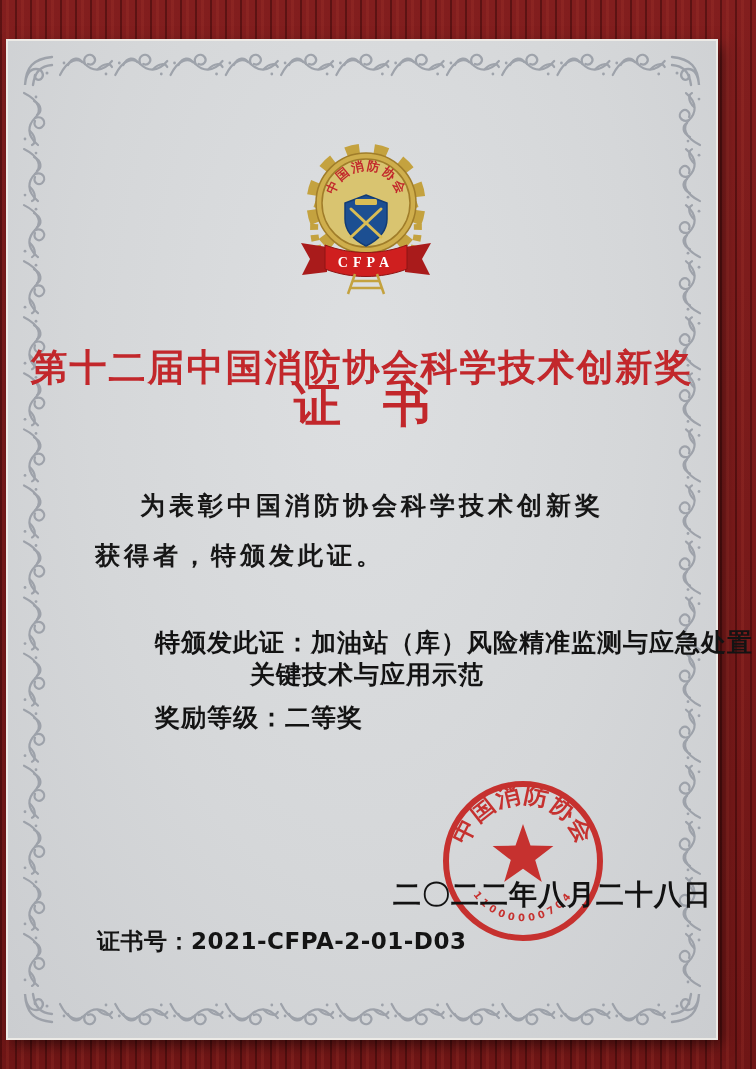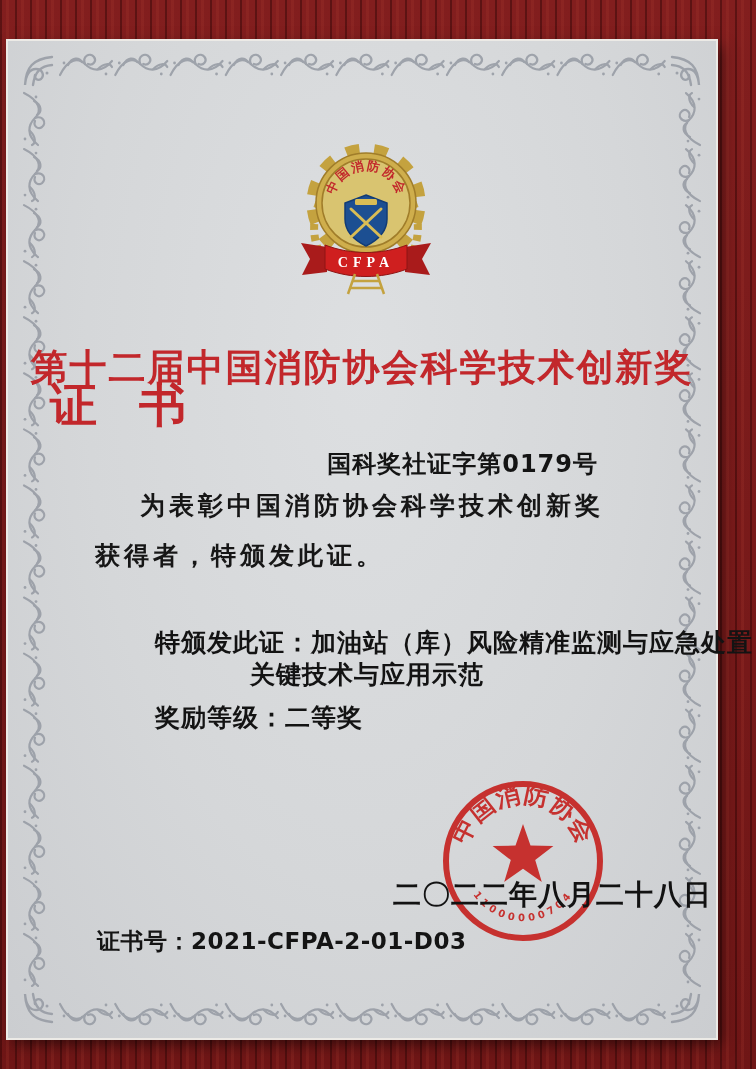--- a/index.html
+++ b/index.html
@@ -19,21 +19,21 @@
     box-shadow:0 0 0 2px #eceae6, 5px 6px 14px rgba(0,0,0,.55);
   }
   .ornate{position:absolute;left:0;top:0;width:708px;height:997px;opacity:.85;}
   .emblem{position:absolute;left:283px;top:92px;width:150px;height:165px;}
   .title{
     position:absolute;top:260px;left:0;width:100%;text-align:center;
     font-family:"Liberation Serif",serif;font-weight:bold;
     font-size:37px;color:#c2272b;letter-spacing:2px;white-space:nowrap;margin-top:42px;
   }
   .subtitle{
-    position:absolute;top:333px;left:0;width:100%;
+    position:absolute;top:333px;left:0;width:100%;text-align:center;
     font-family:"Liberation Serif",serif;font-weight:bold;
     font-size:47px;color:#c2272b;letter-spacing:42px;text-indent:42px;white-space:nowrap;
   }
   .regno{
     position:absolute;top:407px;left:0;width:100%;box-sizing:border-box;
     padding-right:118px;text-align:right;
     font-family:"DejaVu Sans",sans-serif;font-weight:bold;
     font-size:24px;color:#141414;letter-spacing:1px;
   }
   .bodyline{
@@ -177,21 +177,20 @@
       <g stroke="#c4a23f" stroke-width="2.5">
         <line x1="64" y1="141" x2="57" y2="161"></line>
         <line x1="86" y1="141" x2="93" y2="161"></line>
         <line x1="61" y1="148" x2="89" y2="148"></line>
         <line x1="59" y1="155" x2="91" y2="155"></line>
       </g>
     </svg>
 
     <div class="title">第十二届中国消防协会科学技术创新奖</div>
     <div class="subtitle">证书</div>
-    <div class="regno">国科奖社证字第0179号</div>
 
     <div class="bodyline bl1">为表彰中国消防协会科学技术创新奖</div>
     <div class="bodyline bl2">获得者，特颁发此证。</div>
 
     <div class="field f1">
       <span>特颁发此证：</span><span>加油站（库）风险精准监测与应急处置</span>
     </div>
     <div class="field f3">
       <span>奖励等级：</span><span>二等奖</span>
     </div>

